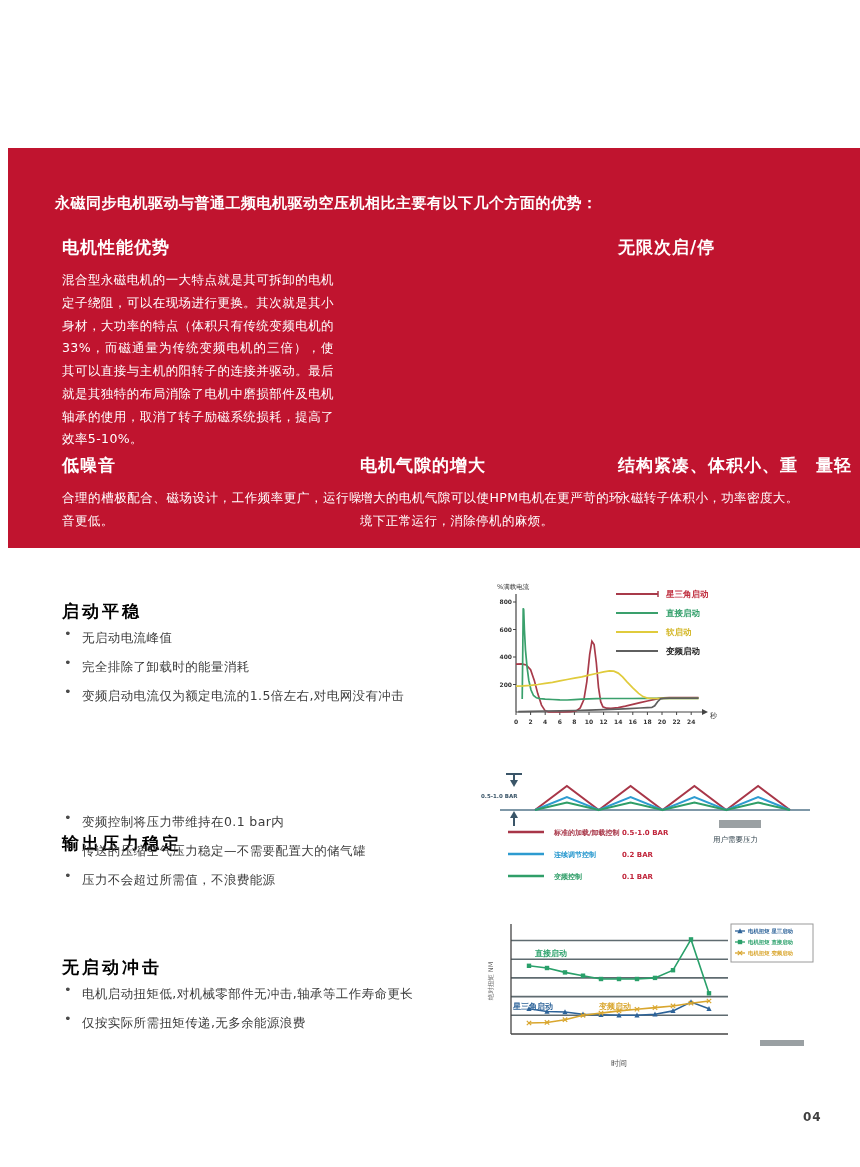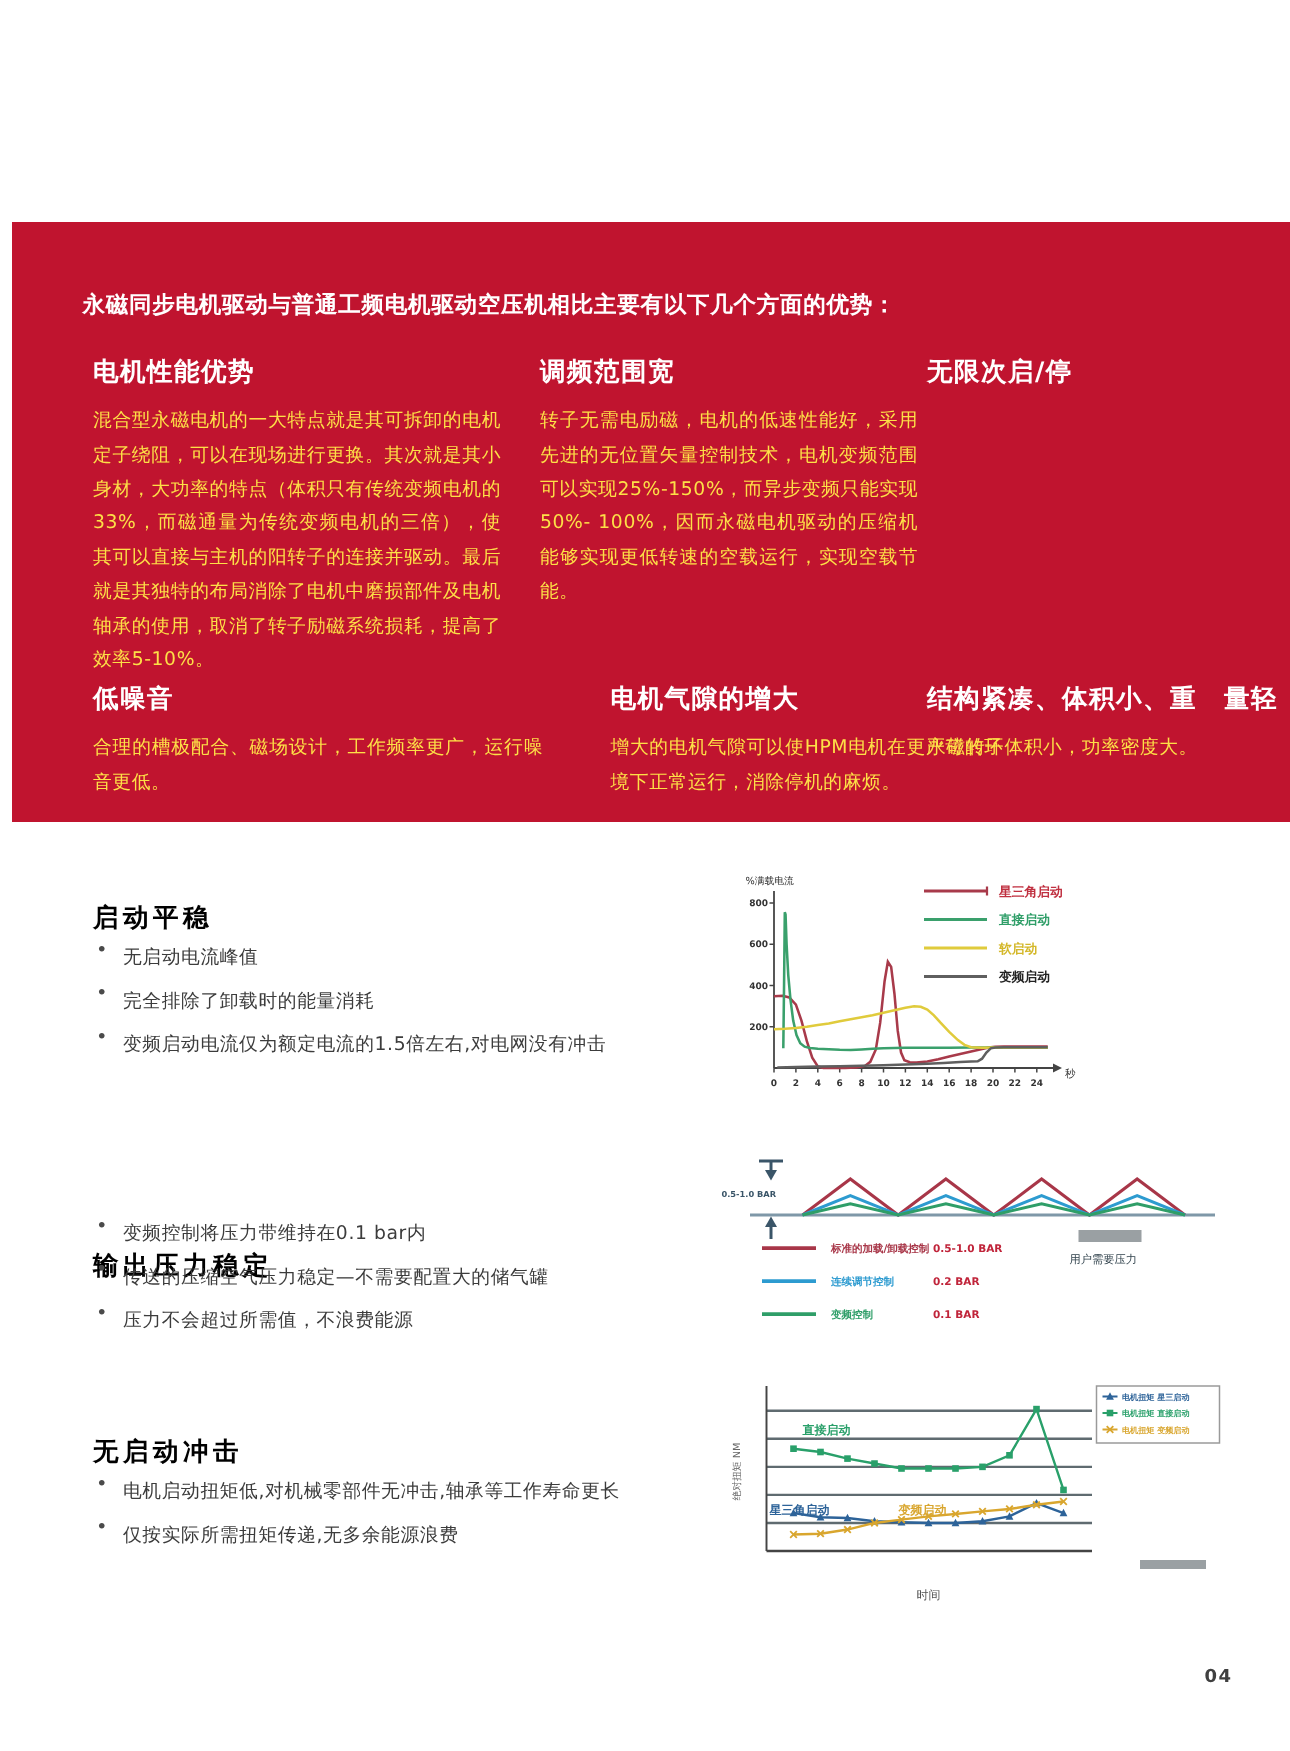--- a/index.html
+++ b/index.html
@@ -13,28 +13,28 @@
   }
   .intro{
     position:absolute;left:47px;top:46px;width:760px;
     font-size:15px;font-weight:bold;color:#ffffff;letter-spacing:0.5px;
   }
   .feature{position:absolute;}
   .feature h3{
     margin:0 0 10px 0;font-size:17px;font-weight:bold;color:#ffffff;letter-spacing:1px;
   }
   .feature p{
-    margin:0;font-size:12.5px;line-height:1.82;color:#fde047;
+    margin:0;font-size:12.5px;line-height:1.82;color:#ffffff;
     text-align:justify;letter-spacing:0.4px;
   }
   .pos-f1{left:54px;top:88px;width:272px;}
   .pos-f2{left:352px;top:88px;width:252px;}
   .pos-f3{left:610px;top:88px;width:238px;}
   .pos-f4{left:54px;top:306px;width:300px;}
-  .pos-f5{left:352px;top:306px;width:262px;margin-left:47px;}
+  .pos-f5{left:352px;top:306px;width:262px;}
   .pos-f6{left:610px;top:306px;width:242px;}
   .section-heading{
     position:absolute;margin:0;font-size:17px;font-weight:600;
     color:#000000;letter-spacing:3px;
   }
   .sh-a{left:62px;top:600px;}
   .sh-b{left:62px;top:808px;margin-top:24px;}
   .sh-c{left:62px;top:956px;}
   ul.bullets{
     position:absolute;list-style:none;margin:0;padding:0;
@@ -59,24 +59,20 @@
 </style>
 </head>
 <body>
 
 <div class="red-block">
   <div class="intro">永磁同步电机驱动与普通工频电机驱动空压机相比主要有以下几个方面的优势：</div>
 
   <div class="feature pos-f1">
     <h3>电机性能优势</h3>
     <p>混合型永磁电机的一大特点就是其可拆卸的电机定子绕阻，可以在现场进行更换。其次就是其小身材，大功率的特点（体积只有传统变频电机的33%，而磁通量为传统变频电机的三倍），使其可以直接与主机的阳转子的连接并驱动。最后就是其独特的布局消除了电机中磨损部件及电机轴承的使用，取消了转子励磁系统损耗，提高了效率5-10%。</p>
-  </div>
-  <div class="feature pos-f2">
-    <h3>调频范围宽</h3>
-    <p>转子无需电励磁，电机的低速性能好，采用先进的无位置矢量控制技术，电机变频范围可以实现25%-150%，而异步变频只能实现50%- 100%，因而永磁电机驱动的压缩机能够实现更低转速的空载运行，实现空载节能。</p>
   </div>
   <div class="feature pos-f3">
     <h3>无限次启/停</h3>
   </div>
   <div class="feature pos-f4">
     <h3>低噪音</h3>
     <p>合理的槽极配合、磁场设计，工作频率更广，运行噪音更低。</p>
   </div>
   <div class="feature pos-f5">
     <h3>电机气隙的增大</h3>

